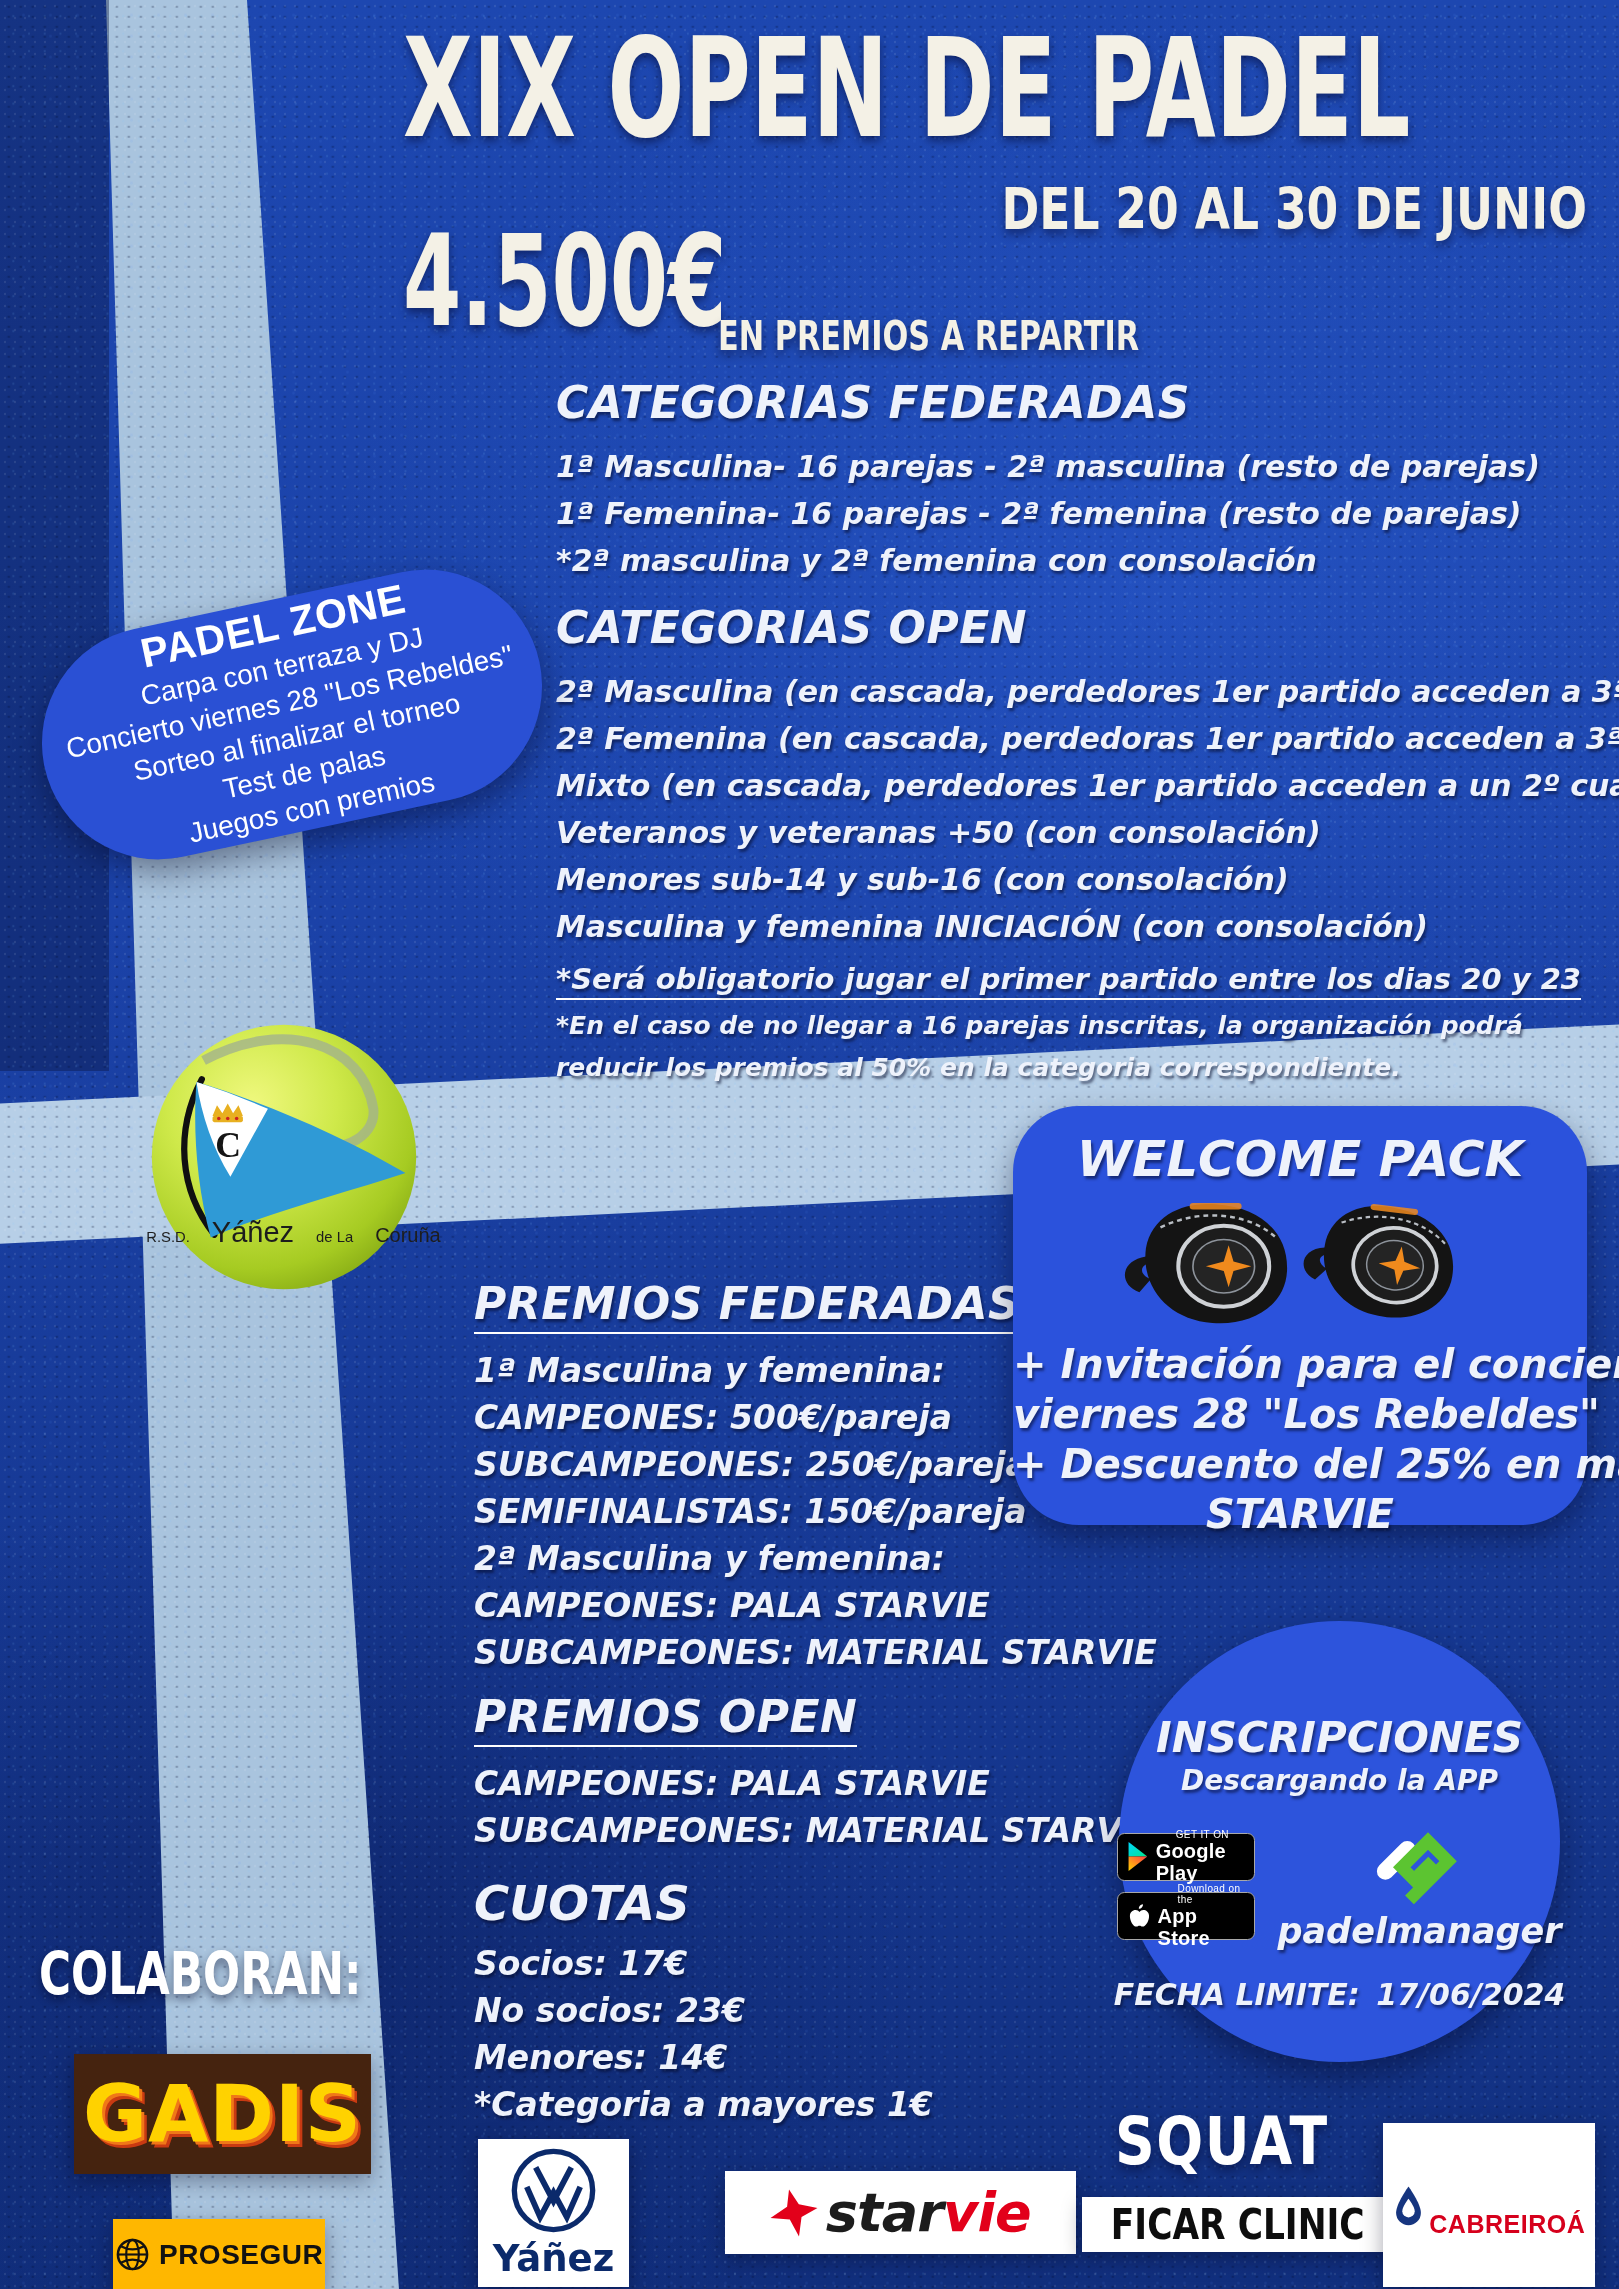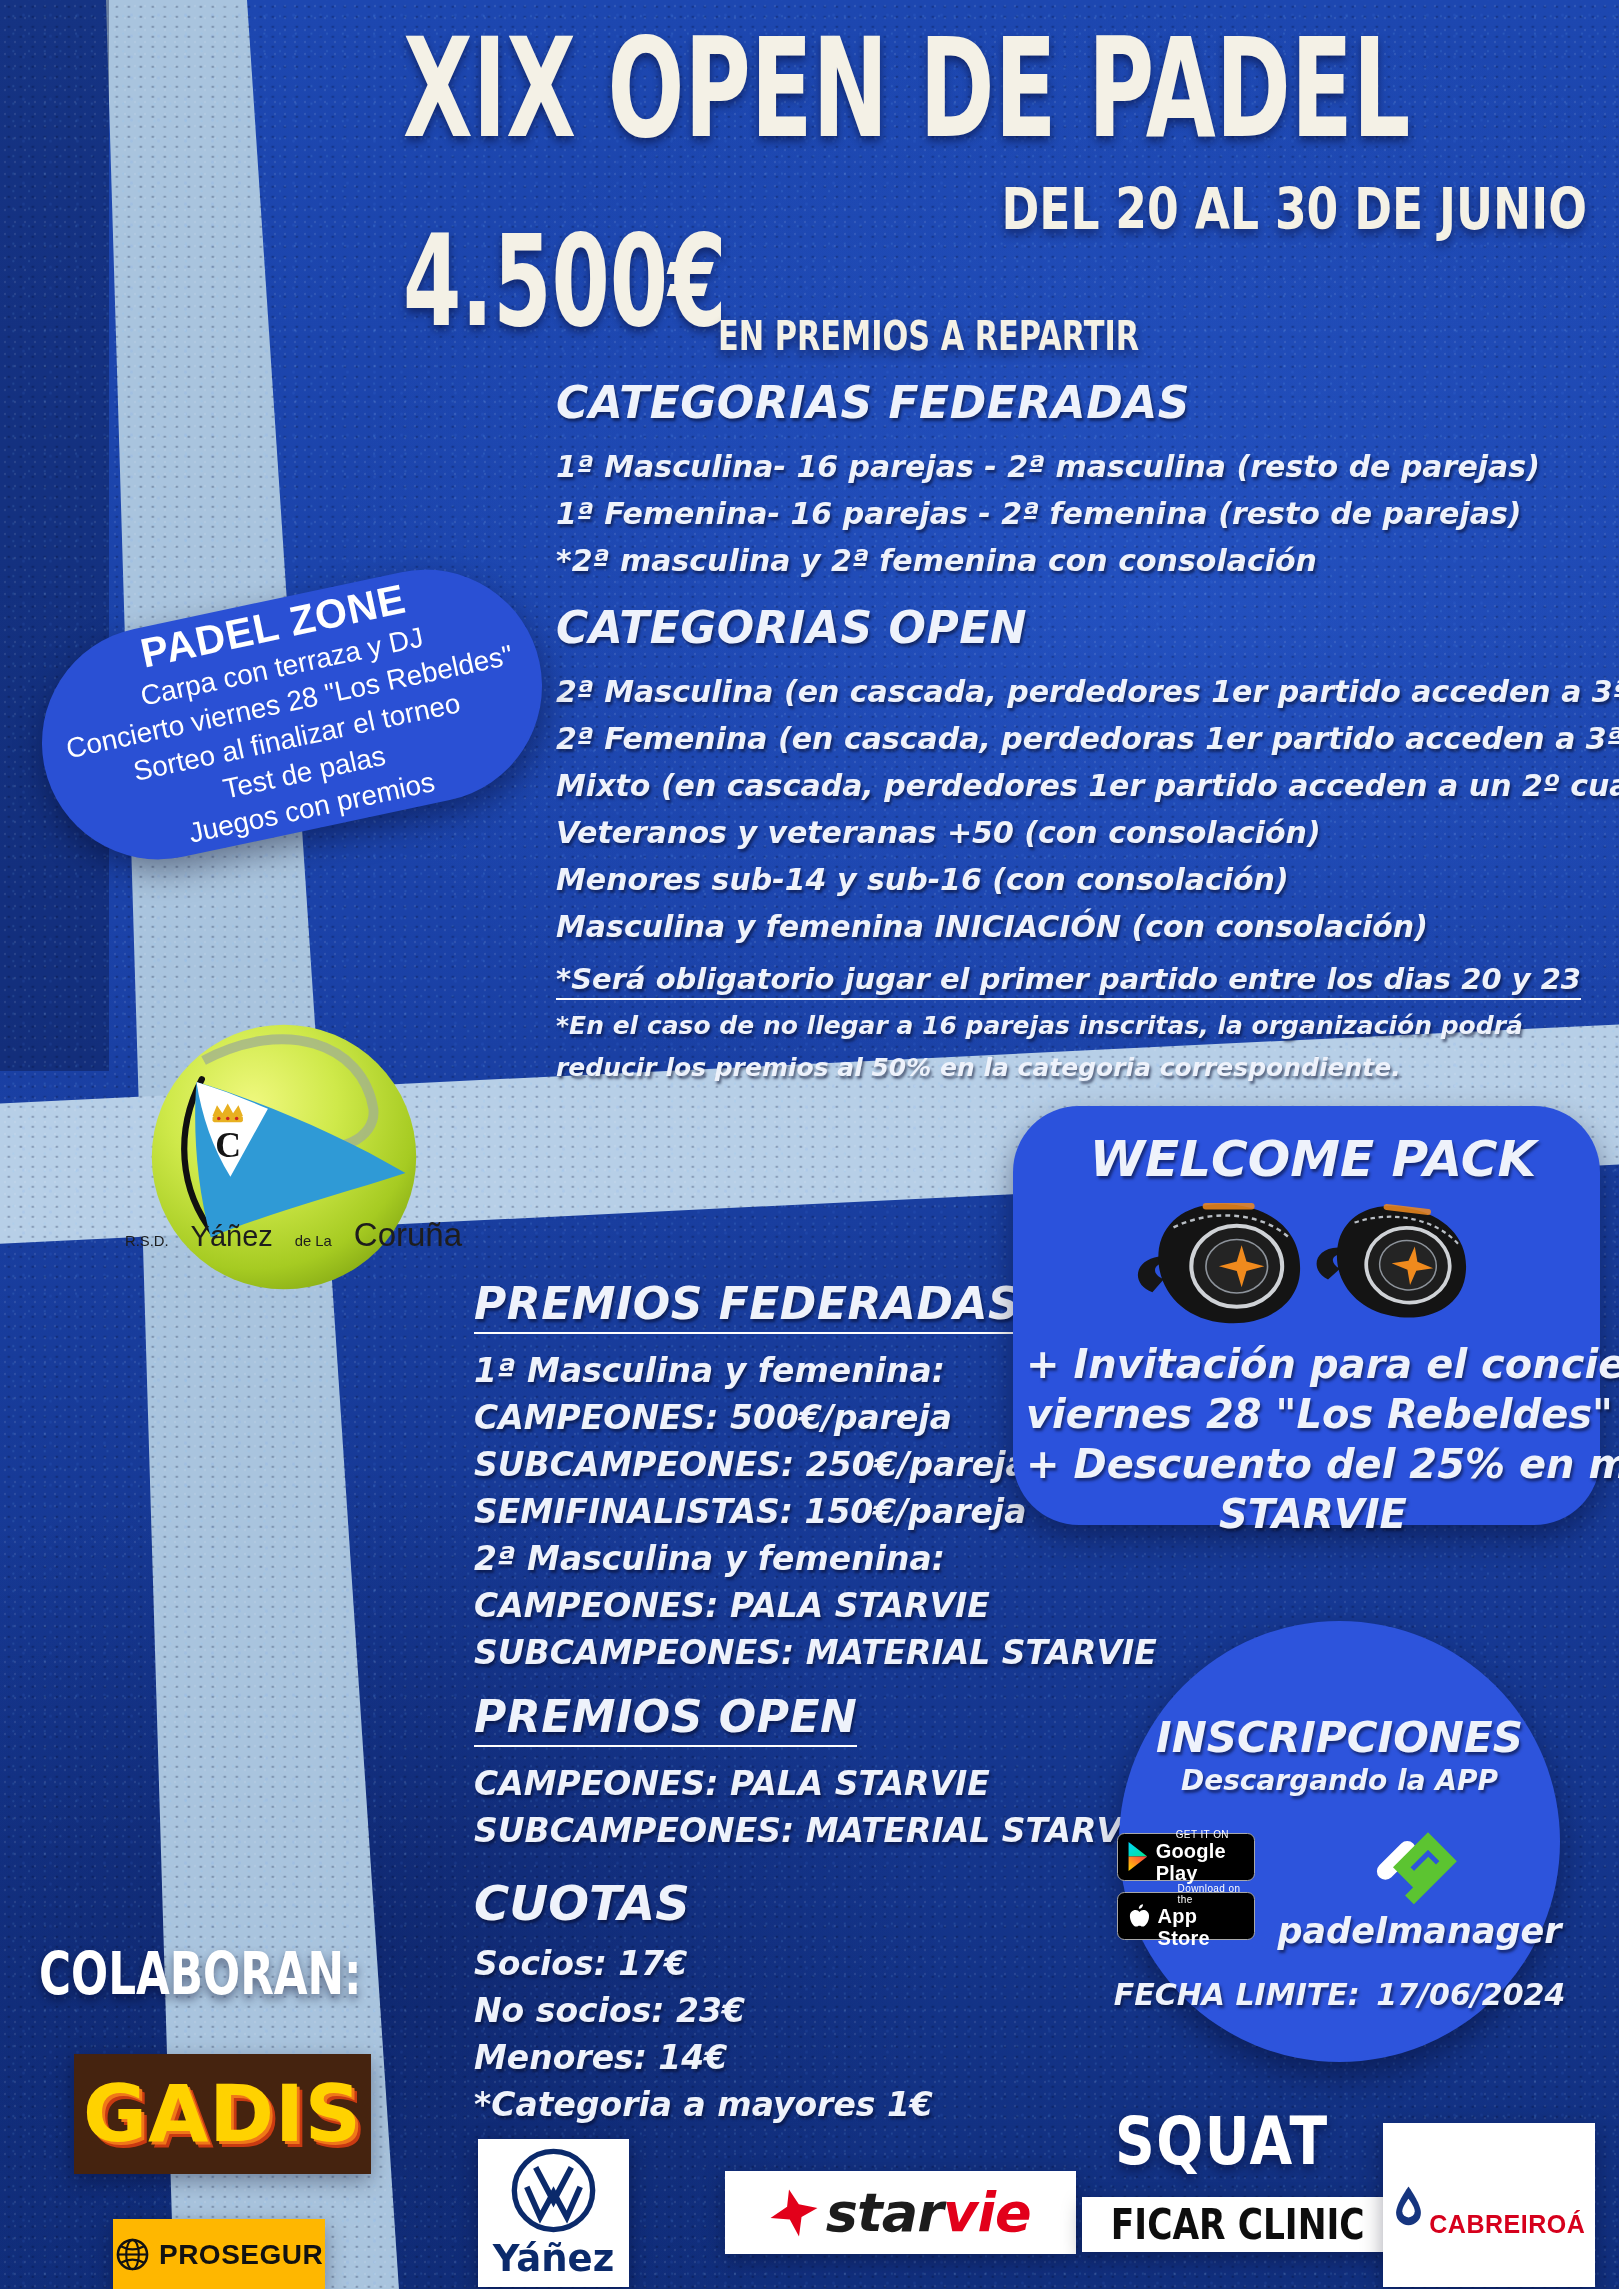--- a/index.html
+++ b/index.html
@@ -111,37 +111,37 @@
       <circle cx="77" cy="107" r="2" fill="#c22"></circle>
       <circle cx="87" cy="107" r="2" fill="#c22"></circle>
       <circle cx="97" cy="107" r="2" fill="#c22"></circle>
       <text x="73" y="150" font-family="Liberation Serif, serif" font-size="40" font-weight="bold" fill="#151515">C</text>
     </g>
   </svg>
   <div class="z" style="left:155px;top:1216px;width:277px;display:flex;align-items:baseline;justify-content:center;gap:22px;color:#1d1d1d;white-space:nowrap;">
     <span style="font-size:14.8px;">R.S.D.</span>
     <span style="font-size:29px;">Yáñez</span>
     <span style="font-size:14.8px;">de La</span>
-    <span style="font-size:33px;">Coruña</span>
+    <span style="font-size:20px;">Coruña</span>
   </div>
 
   <div class="z" style="left:474px;top:1278px;">
     <div class="it sec-title u">PREMIOS FEDERADAS</div>
     <div class="bigitems it" style="margin-top:13px;">
       <div>1ª Masculina y femenina:</div>
       <div>CAMPEONES: 500€/pareja</div>
       <div>SUBCAMPEONES: 250€/pareja</div>
       <div>SEMIFINALISTAS: 150€/pareja</div>
       <div>2ª Masculina y femenina:</div>
       <div>CAMPEONES: PALA STARVIE</div>
       <div>SUBCAMPEONES: MATERIAL STARVIE</div>
     </div>
   </div>
 
-  <div class="z card" style="left:1013px;top:1106px;width:574px;height:419px;border-radius:66px;text-align:center;padding-left:13px;">
+  <div class="z card" style="left:1013px;top:1106px;width:574px;height:419px;border-radius:66px;text-align:center;">
     <div class="it" style="font-size:50px;margin-top:24px;">WELCOME PACK</div>
     <svg width="406" height="146" viewBox="0 0 440 180" style="margin-top:1.8px;">
       <g transform="translate(118,92)">
         <path d="M-88,-10 C-120,-5 -122,25 -96,34 L-82,18 C-96,12 -96,2 -84,-2 Z" fill="#161616"></path>
         <path d="M-88,-20 C-80,-62 -40,-78 0,-74 C55,-70 88,-38 86,8 C84,52 40,76 -6,72 C-60,68 -94,28 -88,-20 Z" fill="#141414"></path>
         <rect x="-34" y="-76" width="64" height="8" rx="4" fill="#f08a1d" opacity=".85"></rect>
         <ellipse cx="8" cy="2" rx="56" ry="50" fill="#1d1d1d" stroke="#cfd2d6" stroke-width="5"></ellipse>
         <ellipse cx="8" cy="2" rx="38" ry="33" fill="#242424" stroke="#8d939b" stroke-width="2"></ellipse>
         <polygon points="14,-24 20,-4 42,2 20,8 14,28 8,8 -14,2 8,-4" fill="#f08a1d"></polygon>
         <path d="M-70,-46 C-20,-70 40,-64 74,-32" fill="none" stroke="#b9bec4" stroke-width="3" stroke-dasharray="6 5"></path>

